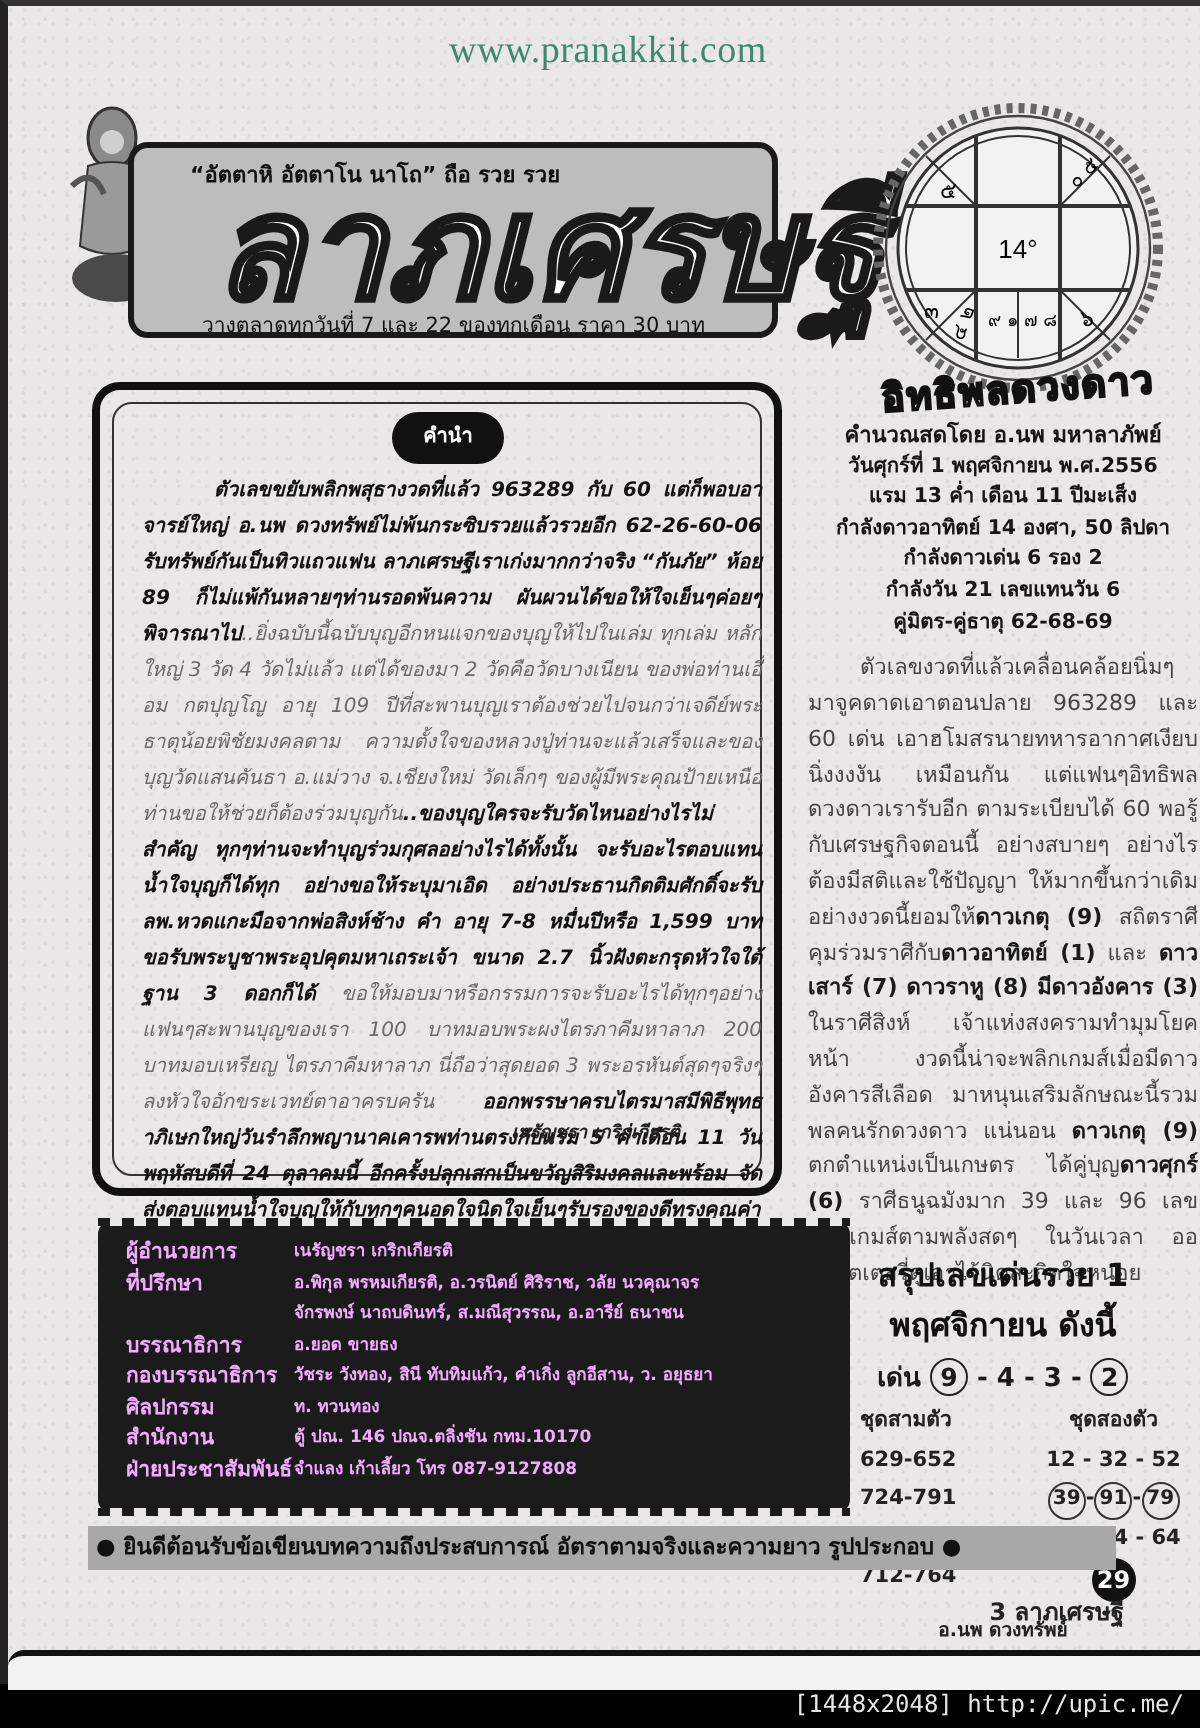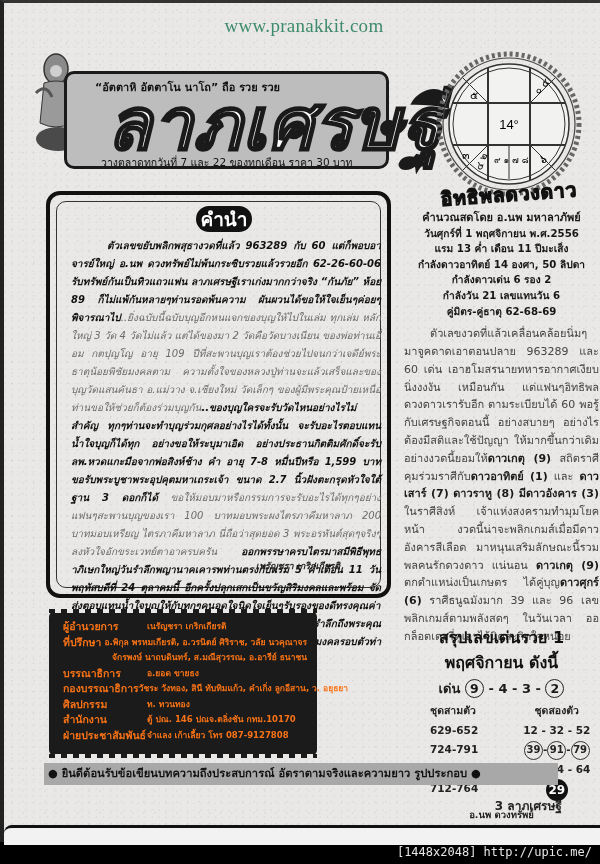--- a/index.html
+++ b/index.html
@@ -80,37 +80,37 @@
   .intro-outer {
     position: absolute; left: 42px; top: 188px; width: 345px; height: 407px;
     border: 4px solid #111; border-radius: 14px; background: transparent;
   }
   .intro-inner {
     position: absolute; left: 6px; top: 6px; right: 6px; bottom: 6px;
     border: 1.5px solid #333; border-radius: 10px;
   }
   .intro-badge {
     position: absolute; left: 139px; top: 4px; width: 56px; height: 26px; border-radius: 13px;
-    background: #111; color: #fff; text-align: center; font-size: 19px; font-weight: bold; line-height: 26px;
+    background: #111; color: #fff; text-align: center; font-size: 10px; font-weight: bold; line-height: 26px;
   }
   .intro-text {
     position: absolute; left: 14px; top: 35px; width: 310px;
     font-size: 10px; line-height: 18px; color: #2c2c2c; text-align: justify; font-style: italic;
   }
   .intro-text .light { color: #6a6a6a; }
   .intro-text .bold { font-weight: bold; color: #111; }
   .intro-text .indent { display: inline-block; width: 36px; }
   .intro-sign {
     position: absolute; right: 40px; bottom: 14px; font-size: 9px; font-style: italic; font-weight: bold; color: #222;
   }
 
   
   .credits {
-    position: absolute; left: 45px; top: 608px; width: 268px; height: 145px;
-    background: #1b1b1b; color: #f97316; padding: 8px 10px 0 14px;
+    position: absolute; left: 45px; top: 608px; width: 376px; height: 145px;
+    background: #1b1b1b; color: #f0abfc; padding: 8px 10px 0 14px;
     border-radius: 6px;
   }
   .credits::before, .credits::after {
     content: ""; position: absolute; left: 0; right: 0; height: 4px;
     background: repeating-linear-gradient(90deg, #1b1b1b 0 6px, #e9e8e6 6px 12px);
   }
   .credits::before { top: -2px; }
   .credits::after { bottom: -2px; }
   .cr-row { display: flex; font-size: 8.5px; line-height: 15.5px; }
   .cr-label { width: 84px; font-size: 10.5px; font-weight: bold; white-space: nowrap; }

